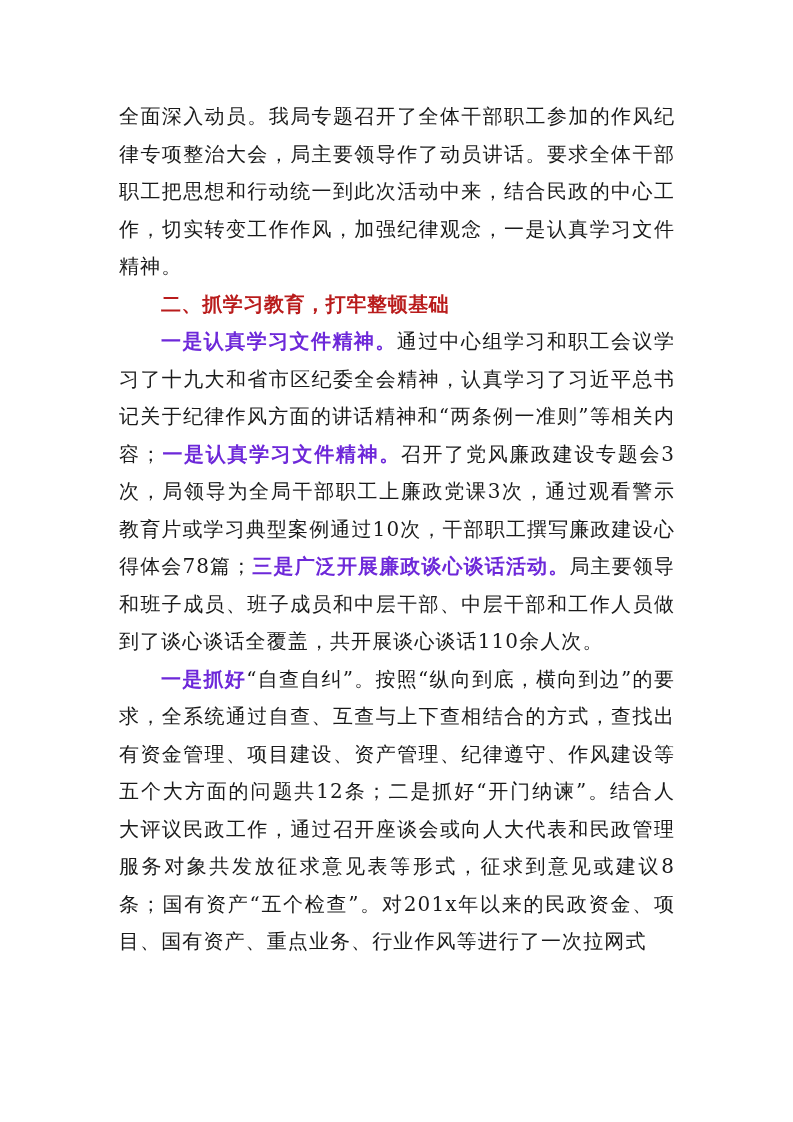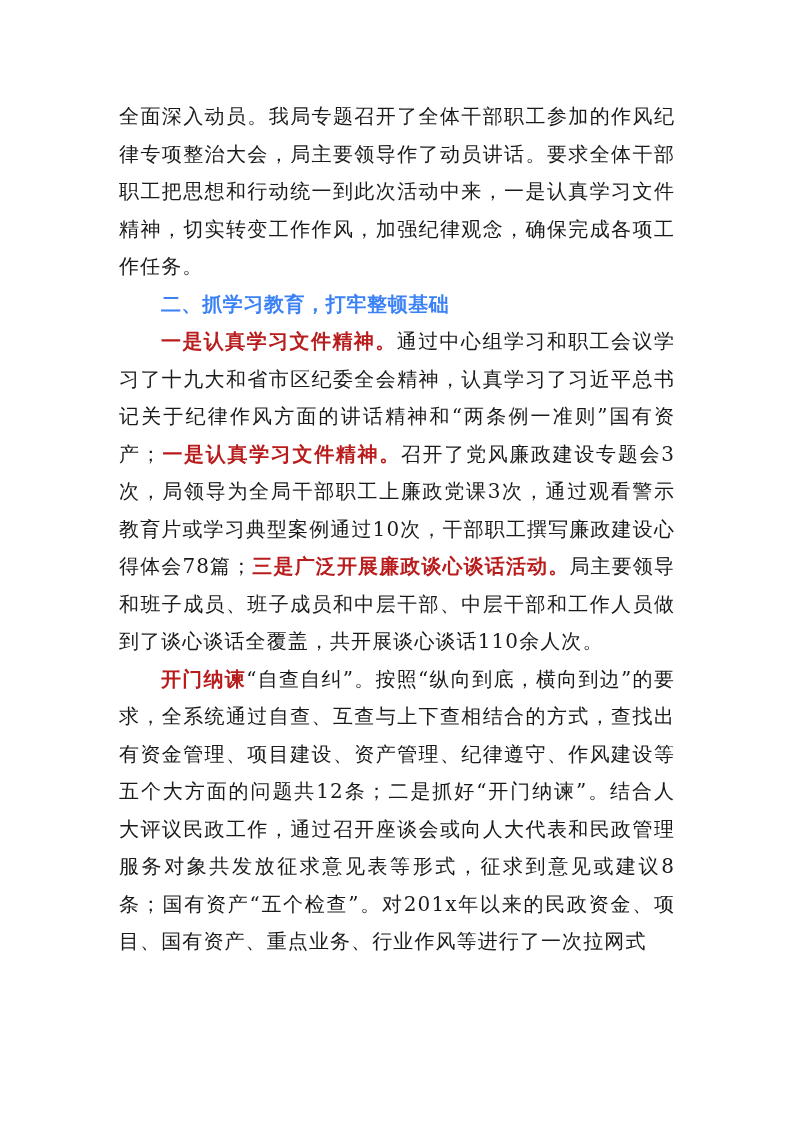--- a/index.html
+++ b/index.html
@@ -8,35 +8,35 @@
     position: absolute; left: 119px; top: 98px; width: 556px;
     font-family: "DejaVu Serif", "Liberation Serif", serif;
     font-size: 20px; line-height: 37.5px; color: #1a1a1a;
     letter-spacing: 1.1px;
   }
   .para { margin: 0; text-align: justify; text-align-last: left; text-indent: 2.1em; }
   .para.noindent { text-indent: 0; }
   .heading {
     margin: 0; text-indent: 2.1em;
     font-family: "DejaVu Sans", "Liberation Sans", sans-serif;
-    font-weight: bold; letter-spacing: 0.6px; color: #3b82f6;
+    font-weight: bold; letter-spacing: 0.6px; color: #b91c1c;
   }
-  .kai { font-style: normal; font-weight: bold; color: #b91c1c; }
+  .kai { font-style: normal; font-weight: bold; color: #6d28d9; }
 </style>
 </head>
 <body>
 
 <div class="page">
   <p class="para noindent">
-    <span>全面深入动员。我局专题召开了全体干部职工参加的作风纪律专项整治大会，局主要领导作了动员讲话。要求全体干部职工把思想和行动统一到此次活动中来，一是认真学习文件精神，切实转变工作作风，加强纪律观念，确保完成各项工作任务。</span>
+    <span>全面深入动员。我局专题召开了全体干部职工参加的作风纪律专项整治大会，局主要领导作了动员讲话。要求全体干部职工把思想和行动统一到此次活动中来，结合民政的中心工作，切实转变工作作风，加强纪律观念，一是认真学习文件精神。</span>
   </p>
 
   <p class="heading">二、抓学习教育，打牢整顿基础</p>
 
   <p class="para">
-    <span class="kai">一是认真学习文件精神。</span><span>通过中心组学习和职工会议学习了十九大和省市区纪委全会精神，认真学习了习近平总书记关于纪律作风方面的讲话精神和“两条例一准则”国有资产；</span><span class="kai">一是认真学习文件精神。</span><span>召开了党风廉政建设专题会3次，局领导为全局干部职工上廉政党课3次，通过观看警示教育片或学习典型案例通过10次，干部职工撰写廉政建设心得体会78篇；</span><span class="kai">三是广泛开展廉政谈心谈话活动。</span><span>局主要领导和班子成员、班子成员和中层干部、中层干部和工作人员做到了谈心谈话全覆盖，共开展谈心谈话110余人次。</span>
+    <span class="kai">一是认真学习文件精神。</span><span>通过中心组学习和职工会议学习了十九大和省市区纪委全会精神，认真学习了习近平总书记关于纪律作风方面的讲话精神和“两条例一准则”等相关内容；</span><span class="kai">一是认真学习文件精神。</span><span>召开了党风廉政建设专题会3次，局领导为全局干部职工上廉政党课3次，通过观看警示教育片或学习典型案例通过10次，干部职工撰写廉政建设心得体会78篇；</span><span class="kai">三是广泛开展廉政谈心谈话活动。</span><span>局主要领导和班子成员、班子成员和中层干部、中层干部和工作人员做到了谈心谈话全覆盖，共开展谈心谈话110余人次。</span>
   </p>
 
 
   <p class="para">
-    <span class="kai">开门纳谏</span><span>“自查自纠”。按照“纵向到底，横向到边”的要求，全系统通过自查、互查与上下查相结合的方式，查找出有资金管理、项目建设、资产管理、纪律遵守、作风建设等五个大方面的问题共12条；二是抓好“开门纳谏”。结合人大评议民政工作，通过召开座谈会或向人大代表和民政管理服务对象共发放征求意见表等形式，征求到意见或建议8条；国有资产“五个检查”。对201x年以来的民政资金、项目、国有资产、重点业务、行业作风等进行了一次拉网式</span>
+    <span class="kai">一是抓好</span><span>“自查自纠”。按照“纵向到底，横向到边”的要求，全系统通过自查、互查与上下查相结合的方式，查找出有资金管理、项目建设、资产管理、纪律遵守、作风建设等五个大方面的问题共12条；二是抓好“开门纳谏”。结合人大评议民政工作，通过召开座谈会或向人大代表和民政管理服务对象共发放征求意见表等形式，征求到意见或建议8条；国有资产“五个检查”。对201x年以来的民政资金、项目、国有资产、重点业务、行业作风等进行了一次拉网式</span>
   </p>
 </div>
 
 </body></html>

